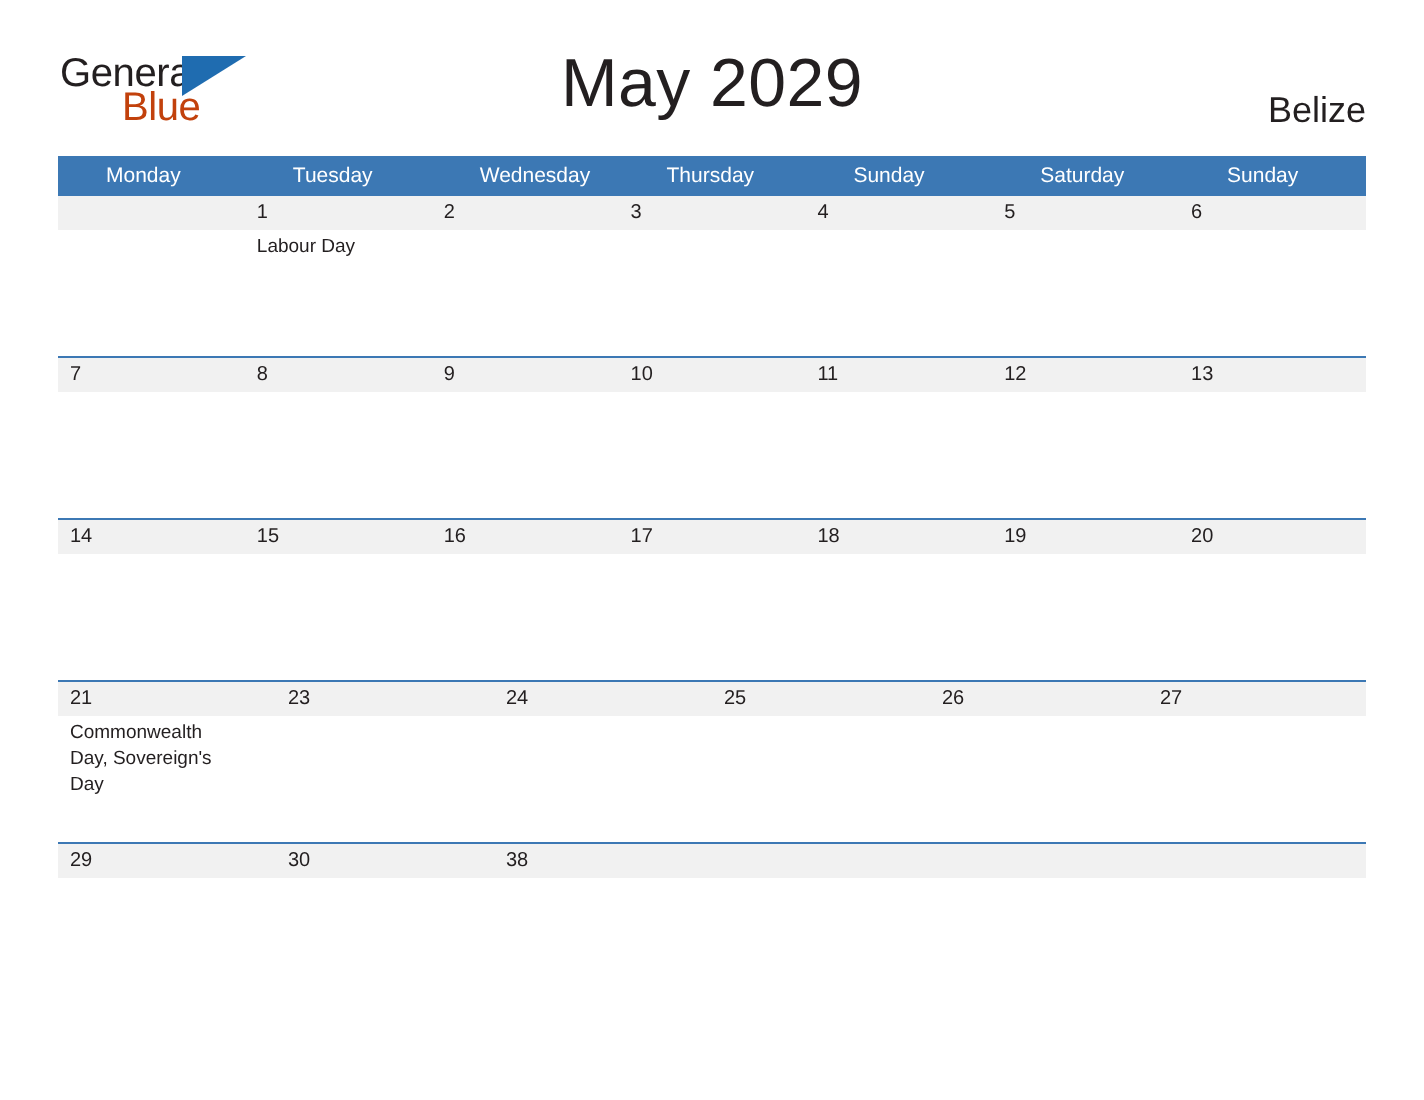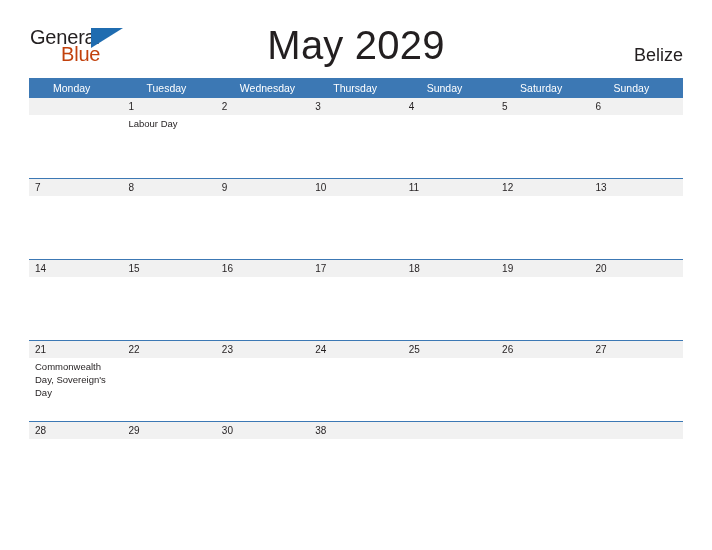--- a/index.html
+++ b/index.html
@@ -66,21 +66,21 @@
     border-left: 32px solid #1f6cb0;
     border-bottom: 20px solid transparent;
   }
 
   .month-title {
     position: absolute;
     left: 0;
     right: 0;
     top: 23px;
     text-align: center;
-    font-size: 40px;
+    font-size: 34px;
     font-family: "Liberation Sans", sans-serif;
     color: #231f20;
     letter-spacing: 0.2px;
   }
 
   .country {
     position: absolute;
     right: 29px;
     top: 45px;
     font-size: 18px;
@@ -241,40 +241,38 @@
             <div class="event-cell"></div>
             <div class="event-cell"></div>
             <div class="event-cell"></div>
             <div class="event-cell"></div>
             <div class="event-cell"></div>
           </div>
         </div>
         <div class="week">
           <div class="week-dates">
             <div class="date-cell">21</div>
-            <div class="date-cell">22</div>
             <div class="date-cell">23</div>
             <div class="date-cell">24</div>
             <div class="date-cell">25</div>
             <div class="date-cell">26</div>
             <div class="date-cell">27</div>
           </div>
           <div class="week-events">
             <div class="event-cell">Commonwealth Day, Sovereign's Day</div>
             <div class="event-cell"></div>
             <div class="event-cell"></div>
             <div class="event-cell"></div>
             <div class="event-cell"></div>
             <div class="event-cell"></div>
             <div class="event-cell"></div>
           </div>
         </div>
         <div class="week short">
           <div class="week-dates">
-            <div class="date-cell">28</div>
             <div class="date-cell">29</div>
             <div class="date-cell">30</div>
             <div class="date-cell">38</div>
             <div class="date-cell empty"></div>
             <div class="date-cell empty"></div>
             <div class="date-cell empty"></div>
           </div>
           <div class="week-events">
             <div class="event-cell"></div>
             <div class="event-cell"></div>

